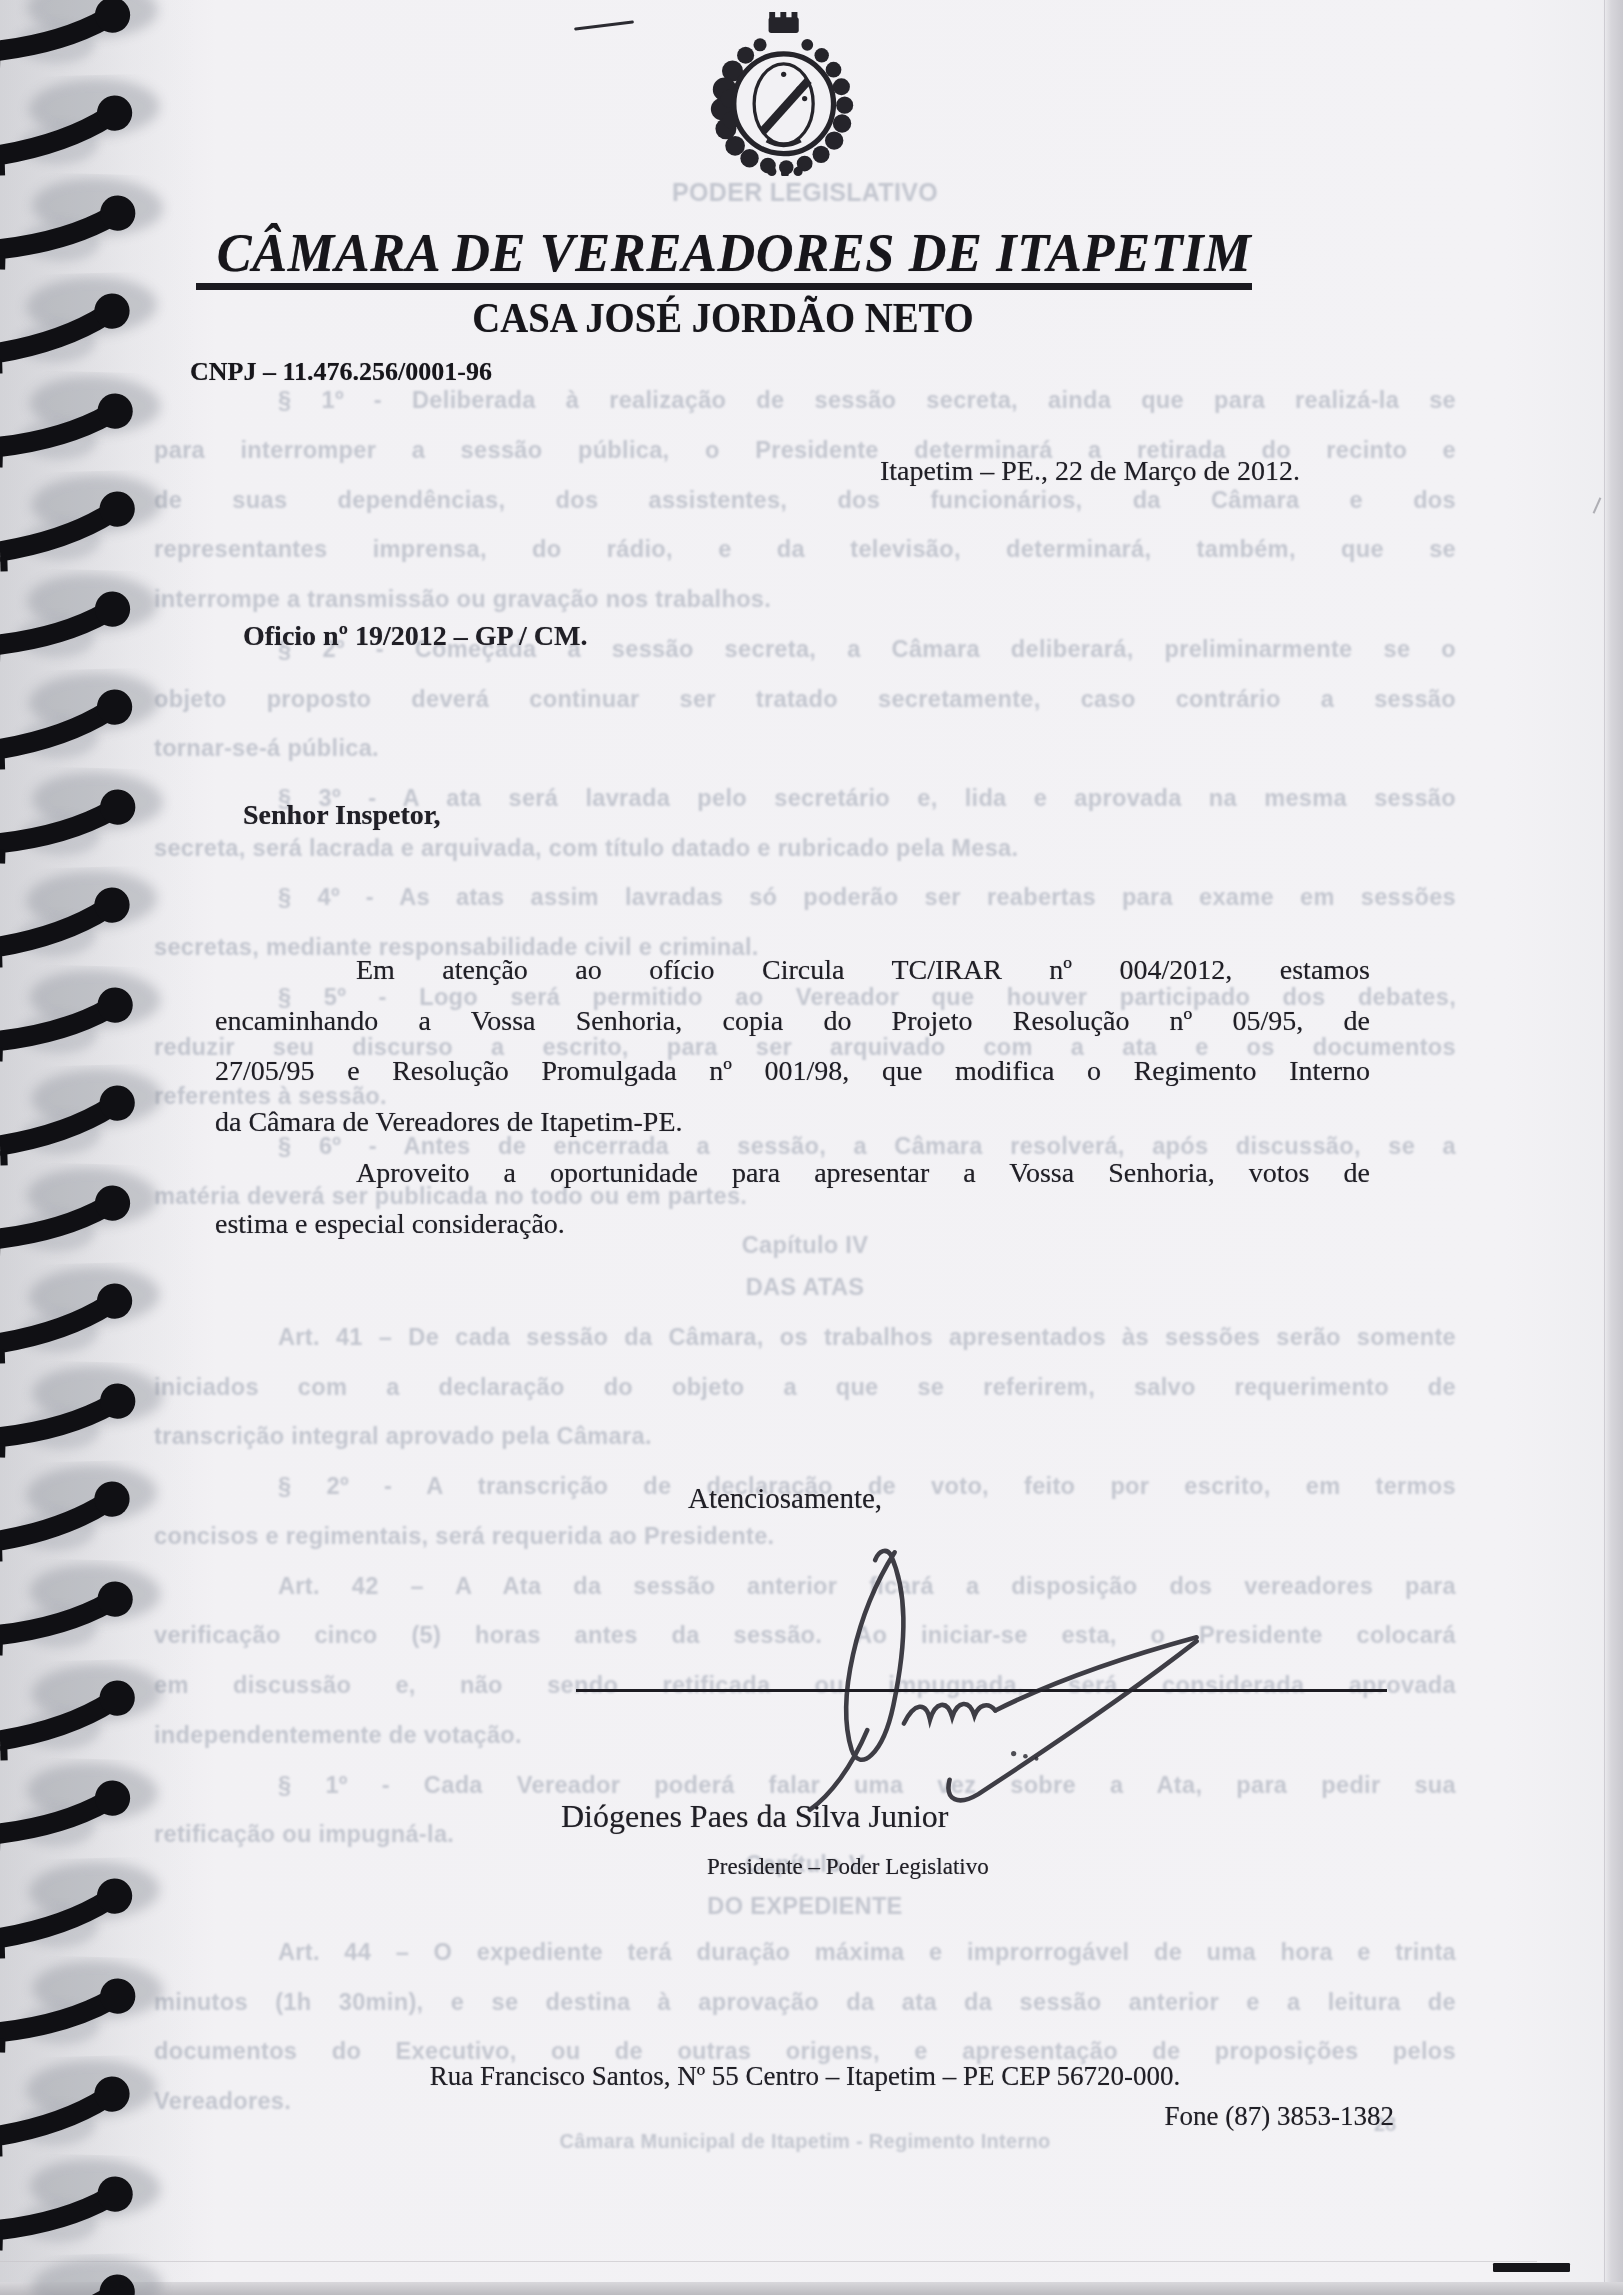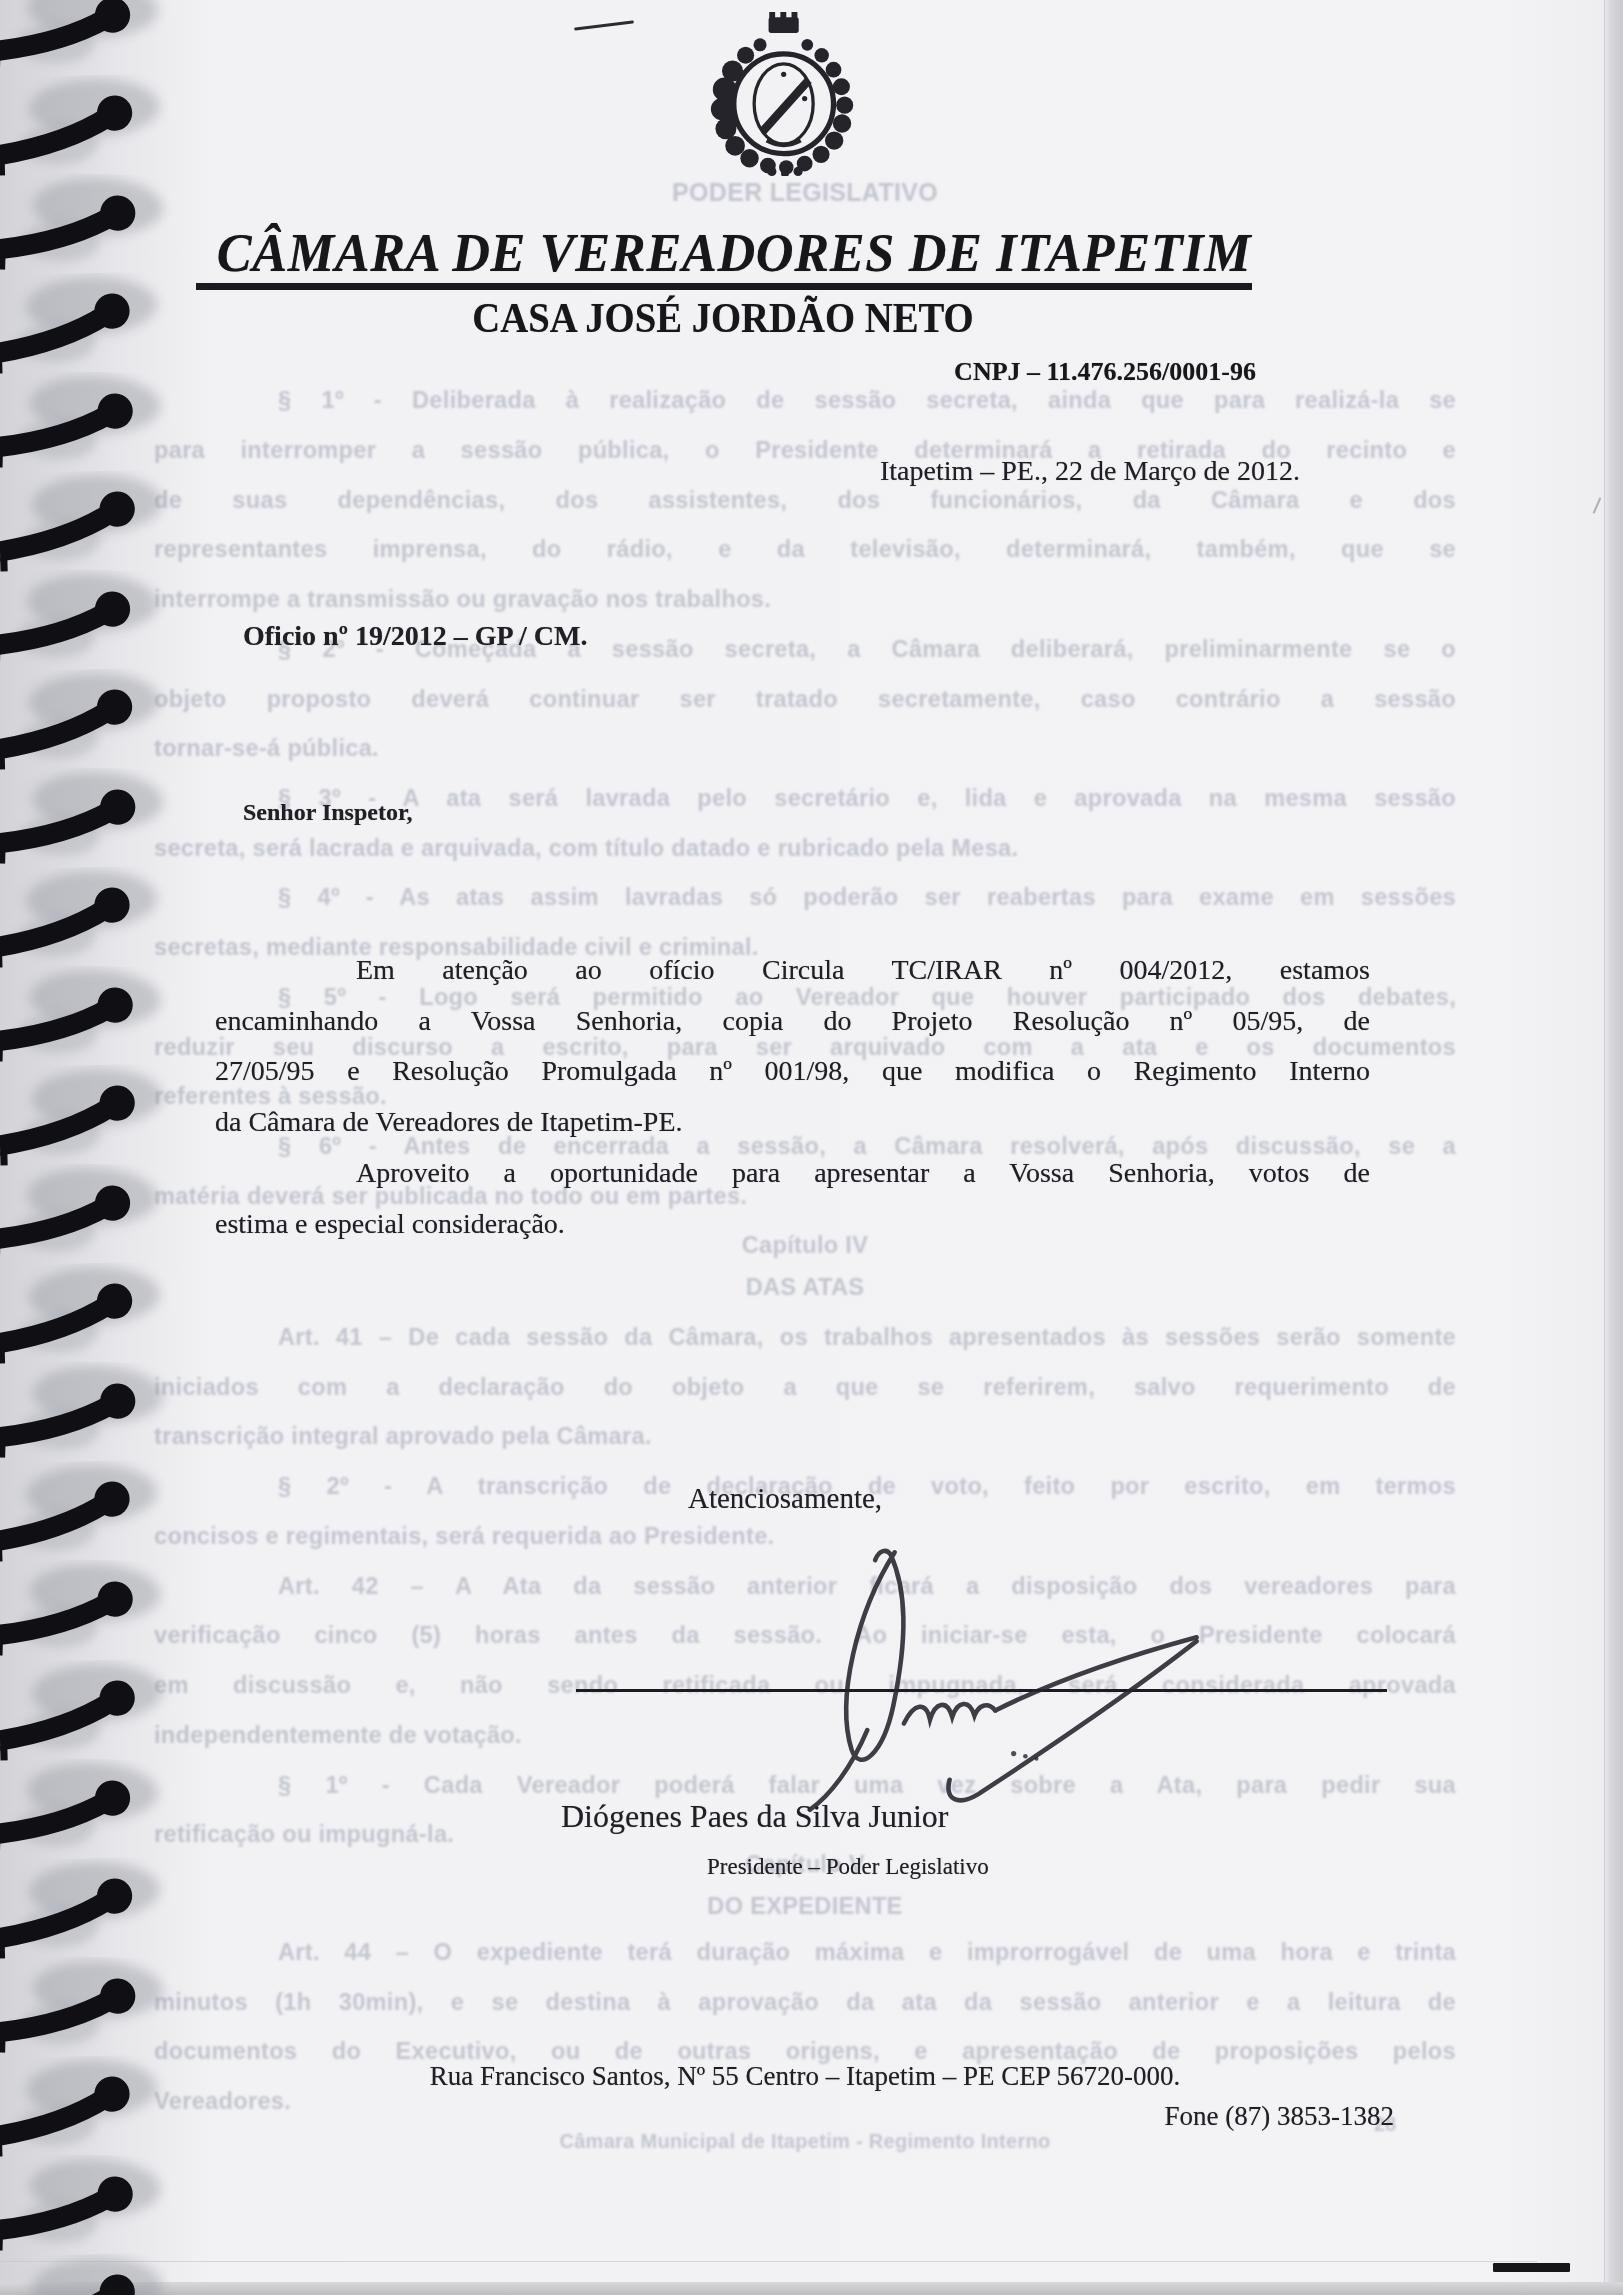--- a/index.html
+++ b/index.html
@@ -17,25 +17,25 @@
     background:linear-gradient(to bottom,#d9d8dc,#b9b8bd);z-index:4;}
 
   .abs{position:absolute;}
   .typed{color:#201f26;text-shadow:0 0 0.8px rgba(32,31,38,.5);z-index:10;}
 
   .title{left:190px;top:221px;width:1066px;text-align:center;font-size:55px;font-weight:bold;font-style:italic;
     letter-spacing:0.7px;transform:scaleX(.95);transform-origin:center;white-space:nowrap;color:#17161b;}
   .title-underline{left:196px;top:283px;width:1056px;height:6.5px;background:#1b1a20;z-index:10;}
   .casa{left:190px;top:293px;width:1066px;text-align:center;font-size:43px;font-weight:bold;
     transform:scaleX(.9);transform-origin:center;white-space:nowrap;color:#17161b;}
-  .cnpj{left:190px;top:357px;width:1066px;text-align:right;font-size:26px;font-weight:bold;color:#17161b;}
+  .cnpj{left:190px;top:357px;width:1066px;text-align:left;font-size:26px;font-weight:bold;color:#17161b;}
 
   .date-line{left:880px;top:455px;font-size:28px;}
   .reference{left:243px;top:620px;font-size:28px;font-weight:bold;}
-  .salutation{left:243px;top:799px;font-size:24px;font-weight:bold;}
+  .salutation{left:243px;top:799px;font-size:28px;font-weight:bold;}
 
   .bodyline{left:215px;width:1155px;font-size:28px;line-height:1;white-space:normal;}
   .jl{text-align:justify;text-align-last:justify;}
   .ind{text-indent:141px;}
 
   .closing{left:688px;top:1482px;font-size:29px;}
   .sig-line{left:576px;top:1689px;width:811px;height:2.6px;background:#1d1c22;z-index:11;}
   #sig-svg{left:739px;top:1534px;z-index:12;}
   .signer-name{left:561px;top:1798px;font-size:32px;font-weight:normal;}
   .signer-role{left:707px;top:1854px;font-size:23px;}

